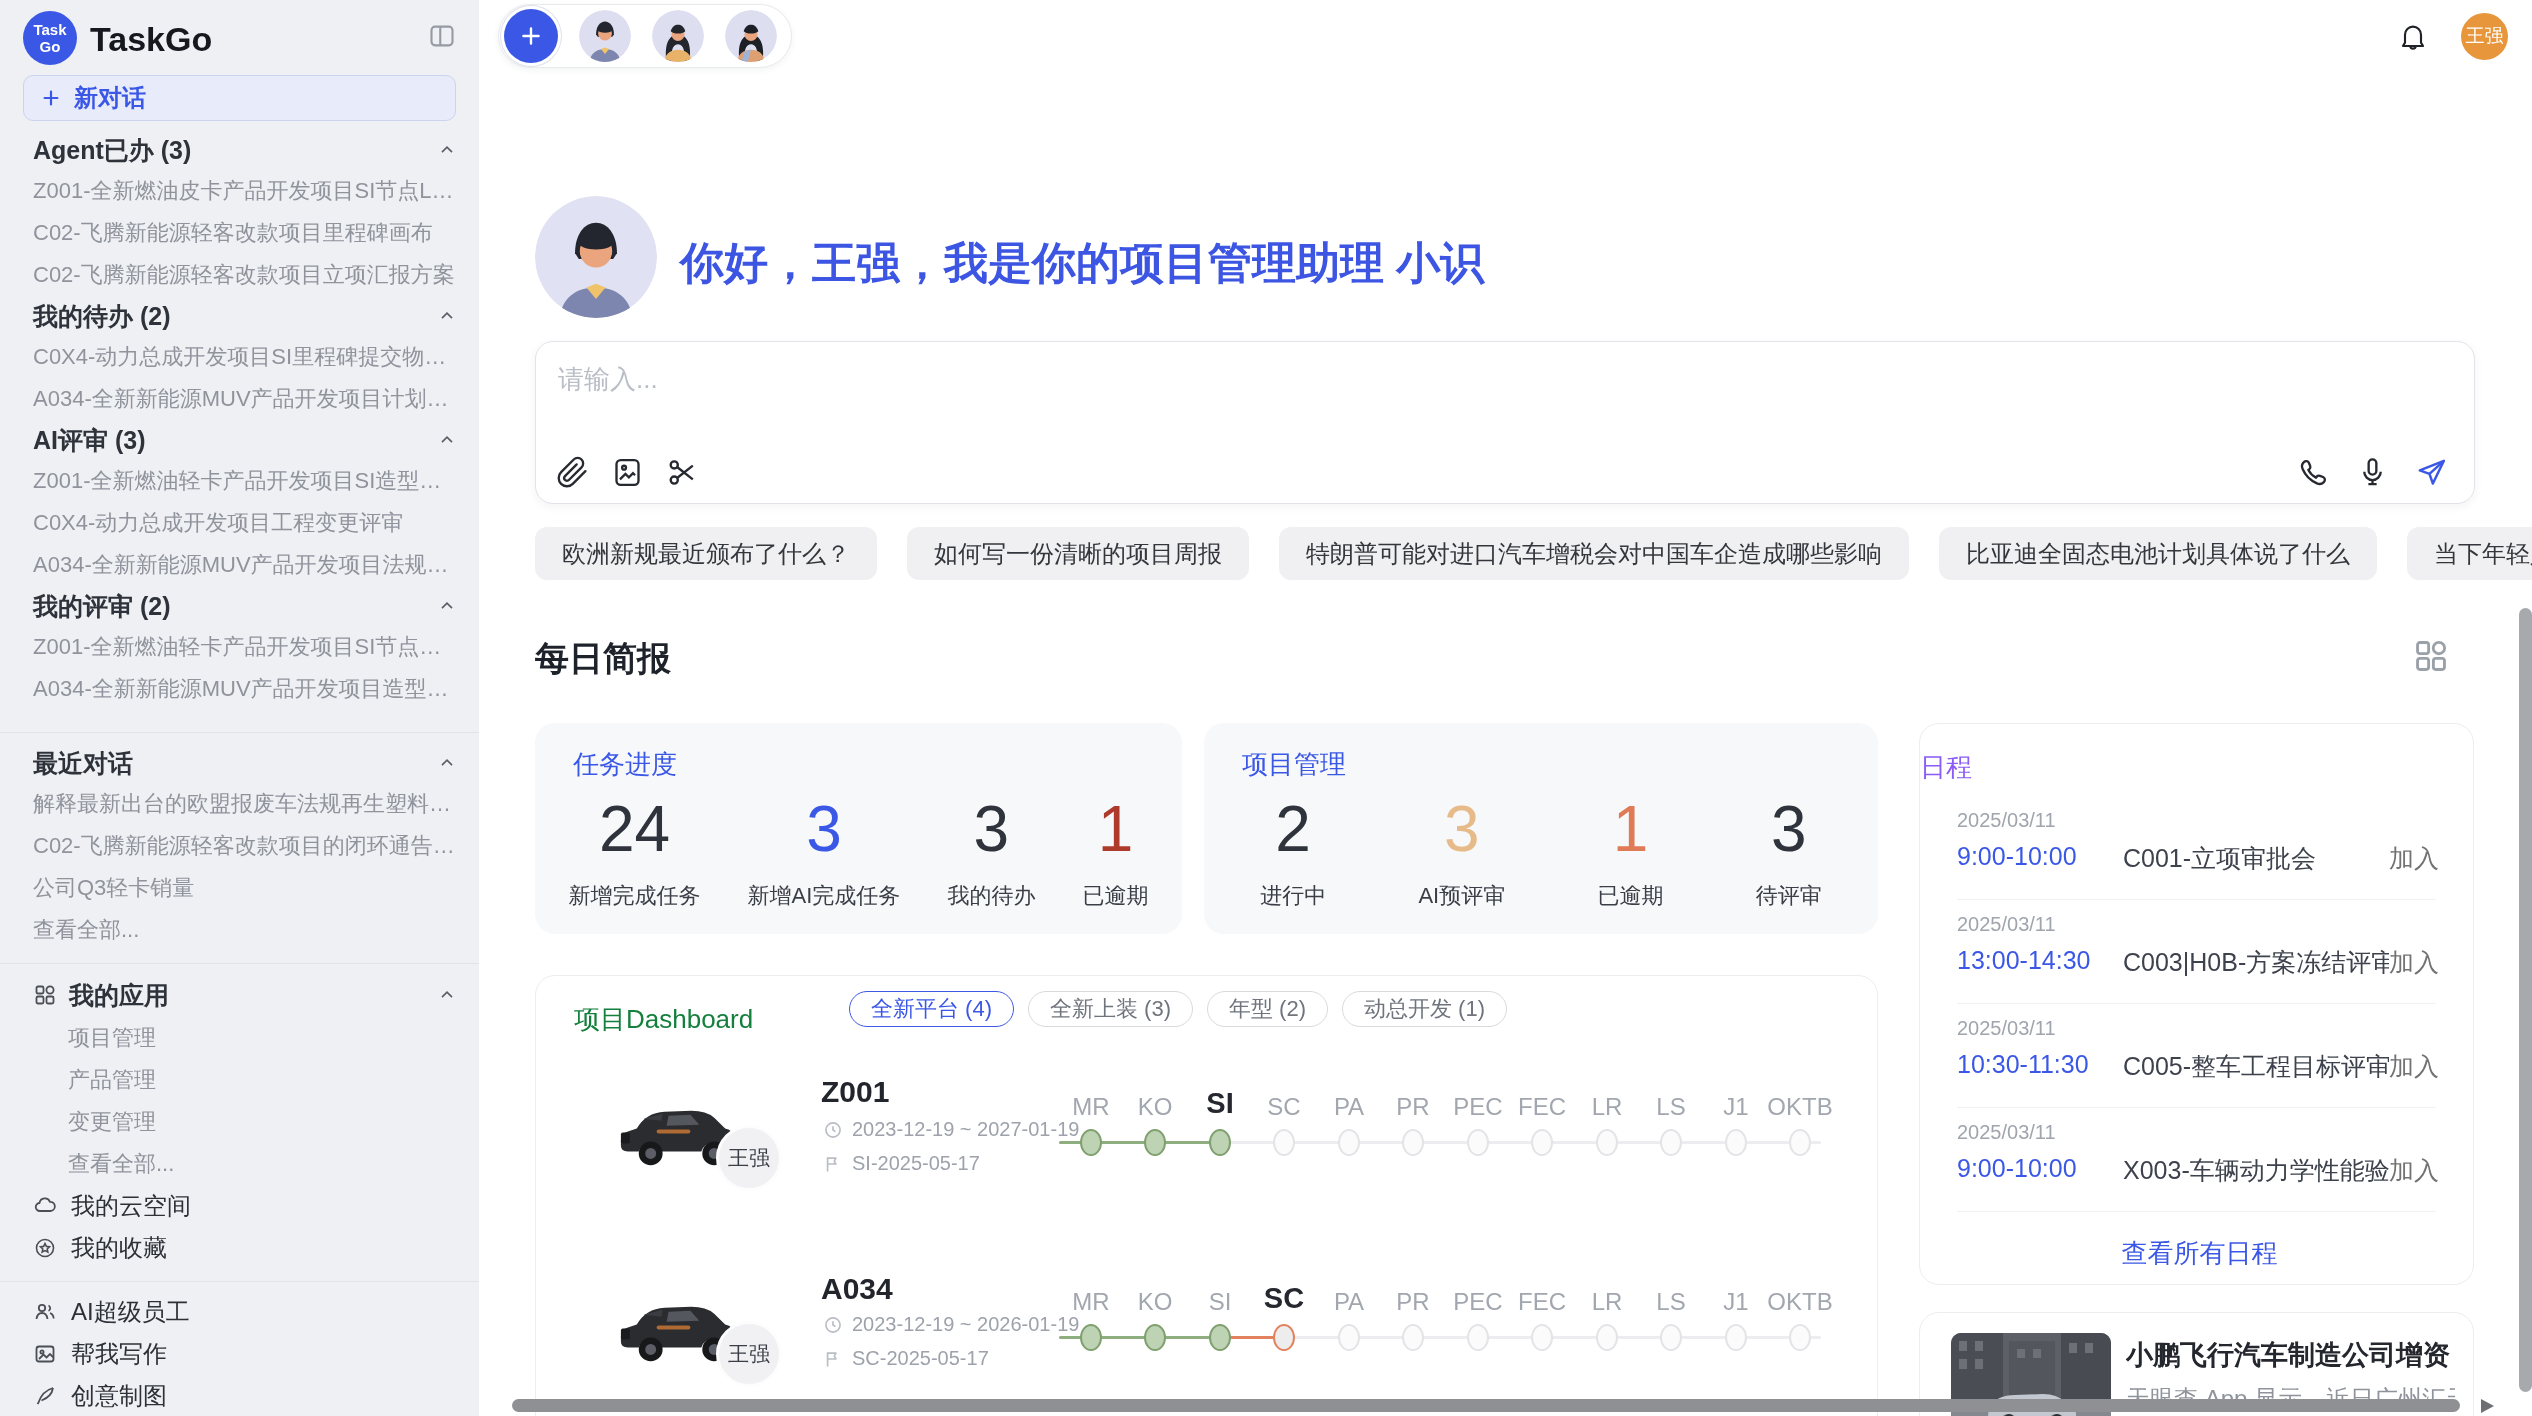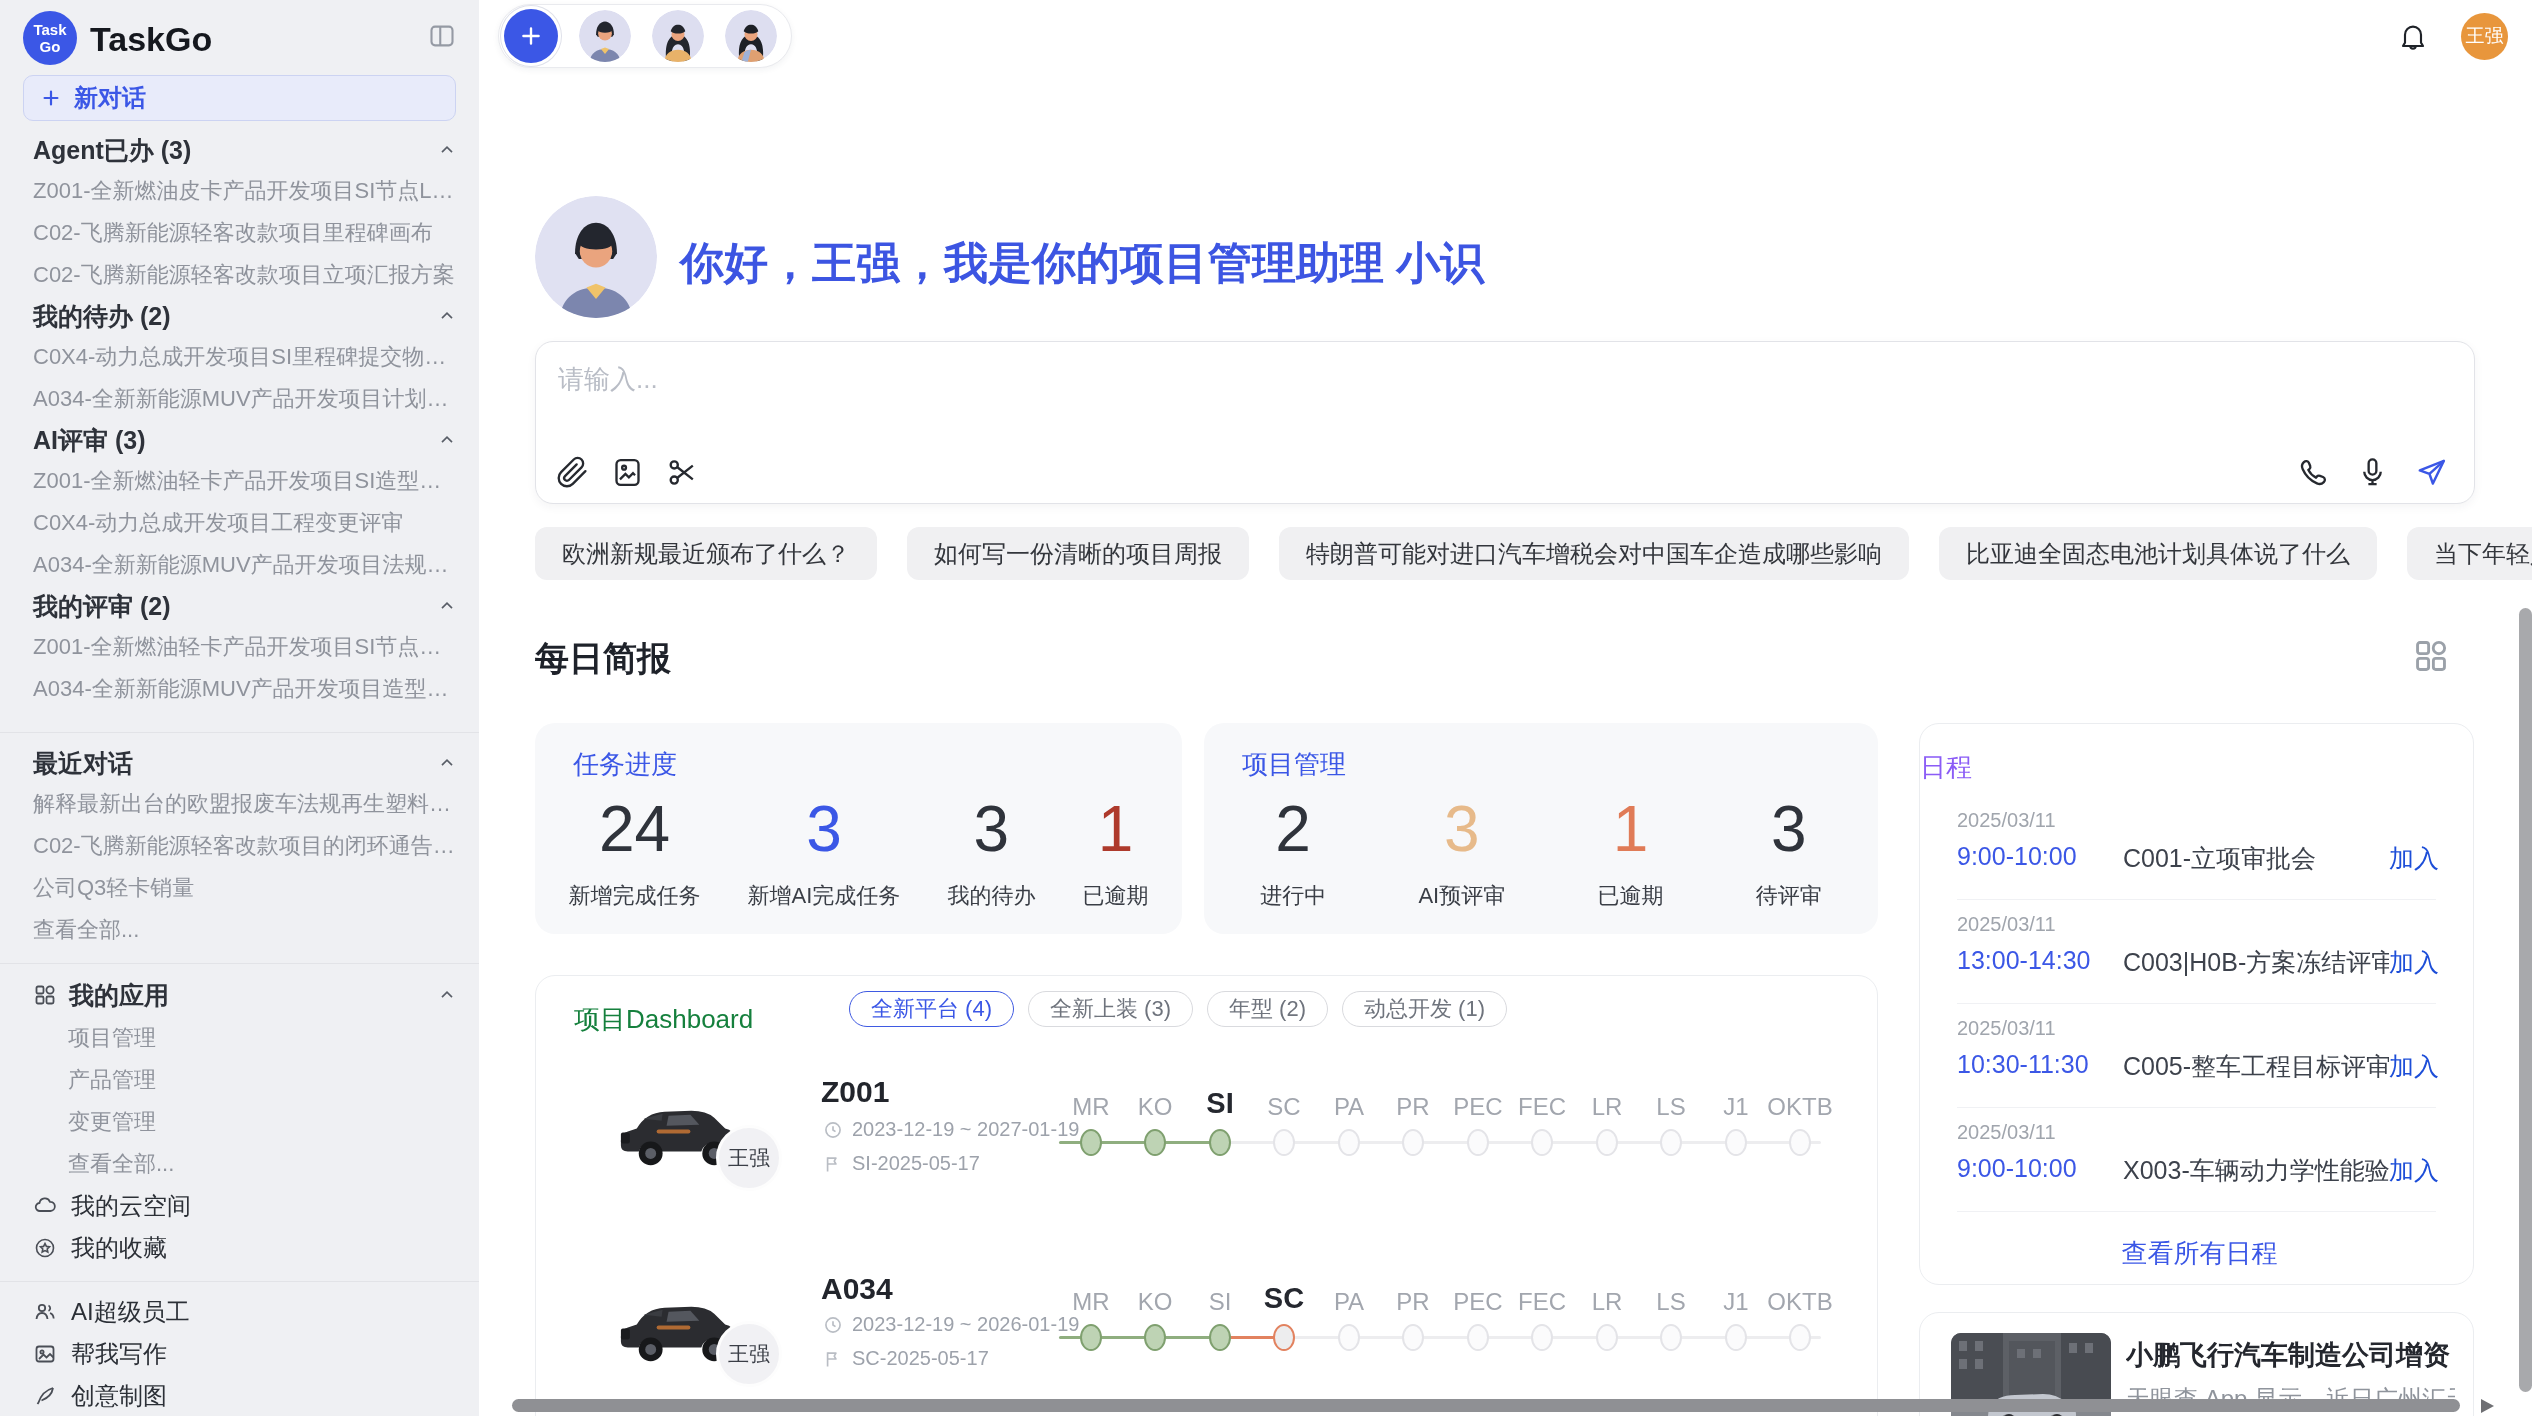--- a/index.html
+++ b/index.html
@@ -101,21 +101,21 @@
 
   
   .sched-card{position:absolute;left:1919px;top:723px;width:555px;height:562px;border:1.5px solid #ebedf0;border-radius:20px;background:#fff}
   .sched-title{position:absolute;left:0;right:0;top:26px;text-align:left;font-size:26px;color:#8b5cf6}
   .sch-event{position:absolute;left:37px;right:34px}
   .sch-event.e1{top:85px}.sch-event.e2{top:189px}.sch-event.e3{top:293px}.sch-event.e4{top:397px}
   .sch-date{font-size:20px;color:#a0a5ad}
   .sch-row{margin-top:10px;display:flex;align-items:flex-start}
   .sch-time{width:166px;font-size:25px;font-weight:500;color:#3b57e6}
   .sch-name{flex:1;font-size:25px;color:#3d424c;white-space:nowrap;overflow:hidden}
-  .sch-join{font-size:25px;color:#1d4ed8;cursor:pointer}
+  .sch-join{font-size:25px;color:#737373;cursor:pointer}
   .sch-div{position:absolute;left:37px;right:37px;height:1px;background:#f0f1f4}
   .sch-div.v1{top:175px}.sch-div.v2{top:279px}.sch-div.v3{top:383px}.sch-div.v4{top:487px}
   .sched-footer{position:absolute;left:6px;right:0;top:512px;text-align:center;font-size:26px;color:#3b57e6;cursor:pointer}
 
   
   .news-card{position:absolute;left:1919px;top:1312px;width:555px;height:180px;border:1.5px solid #ebedf0;border-radius:20px;background:#fff;overflow:hidden}
   .news-img{position:absolute;left:31px;top:20px;width:160px;height:95px;border-radius:10px;overflow:hidden}
   .news-title{position:absolute;left:206px;top:24px;right:18px;font-size:27px;font-weight:700;color:#24272e;white-space:nowrap;overflow:hidden}
   .news-snippet{position:absolute;left:206px;top:70px;right:18px;font-size:24px;color:#8f949c;white-space:nowrap;overflow:hidden}
 

